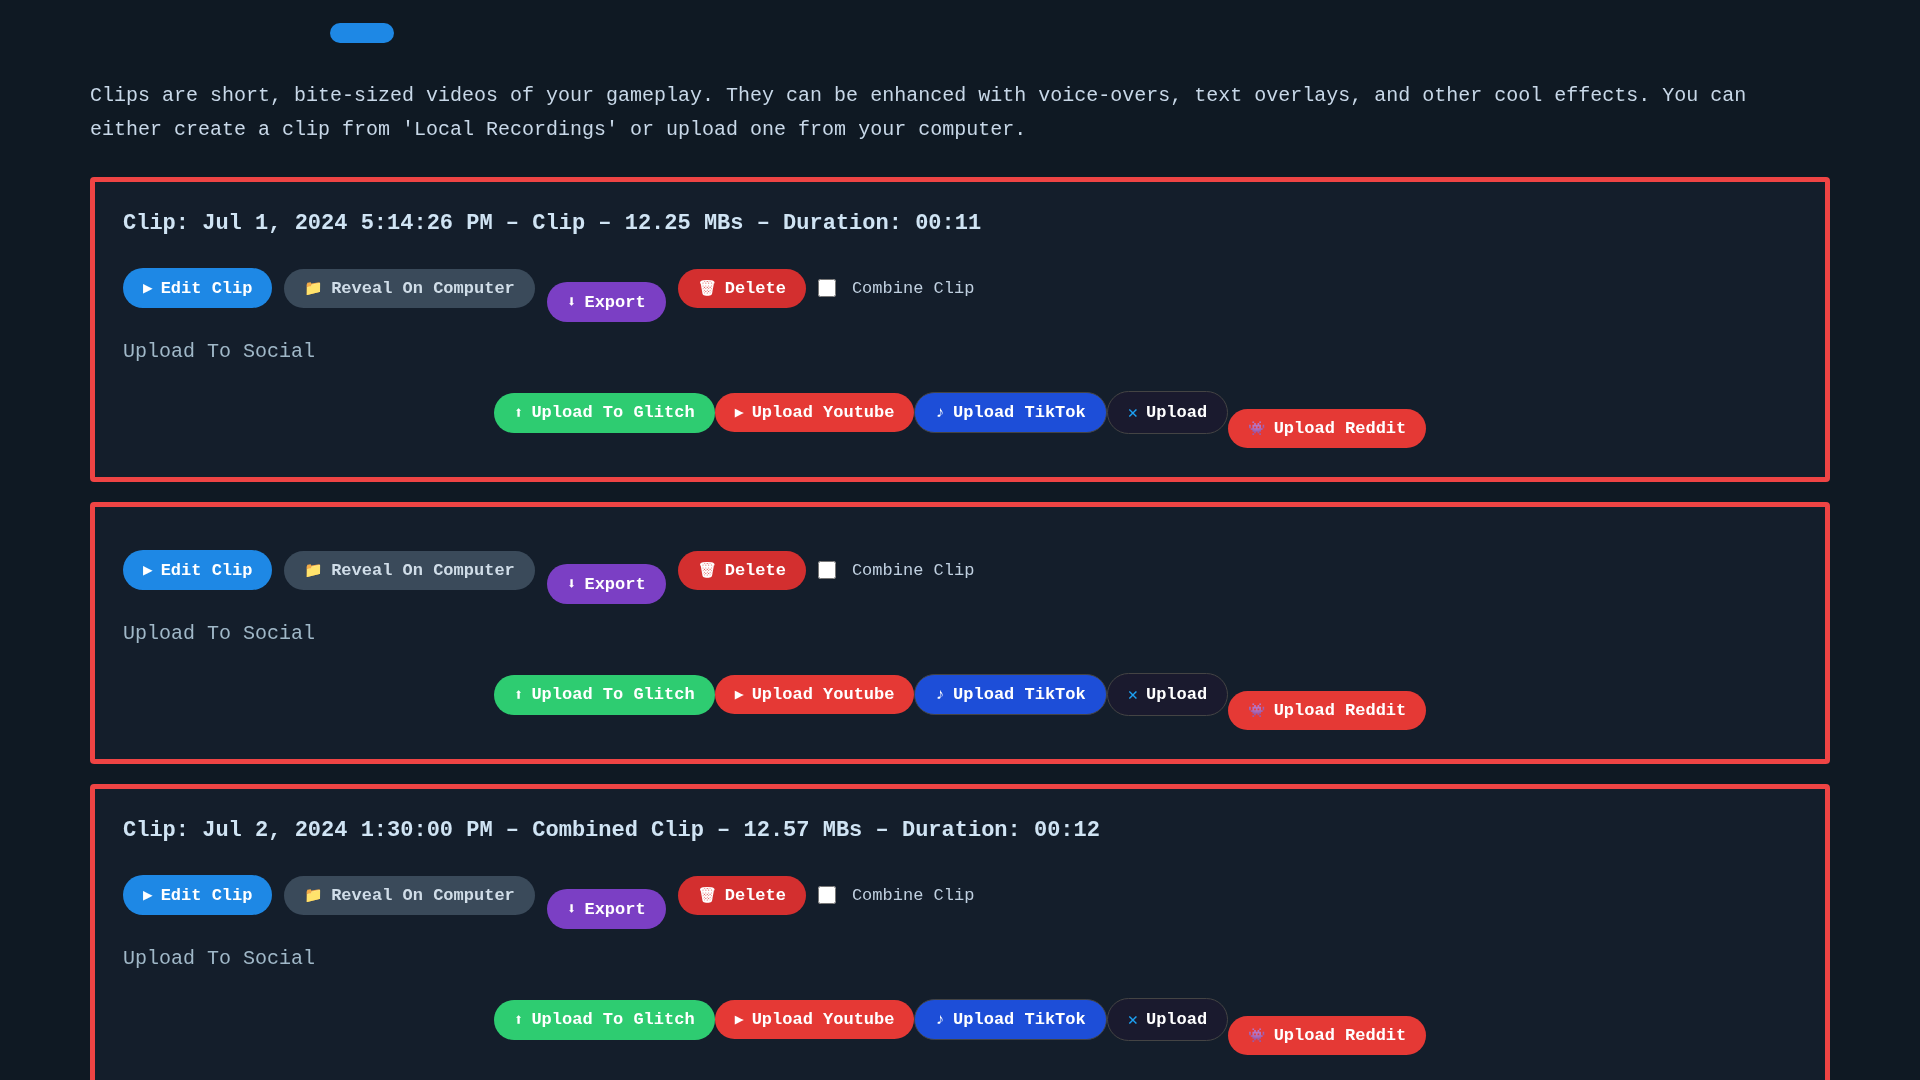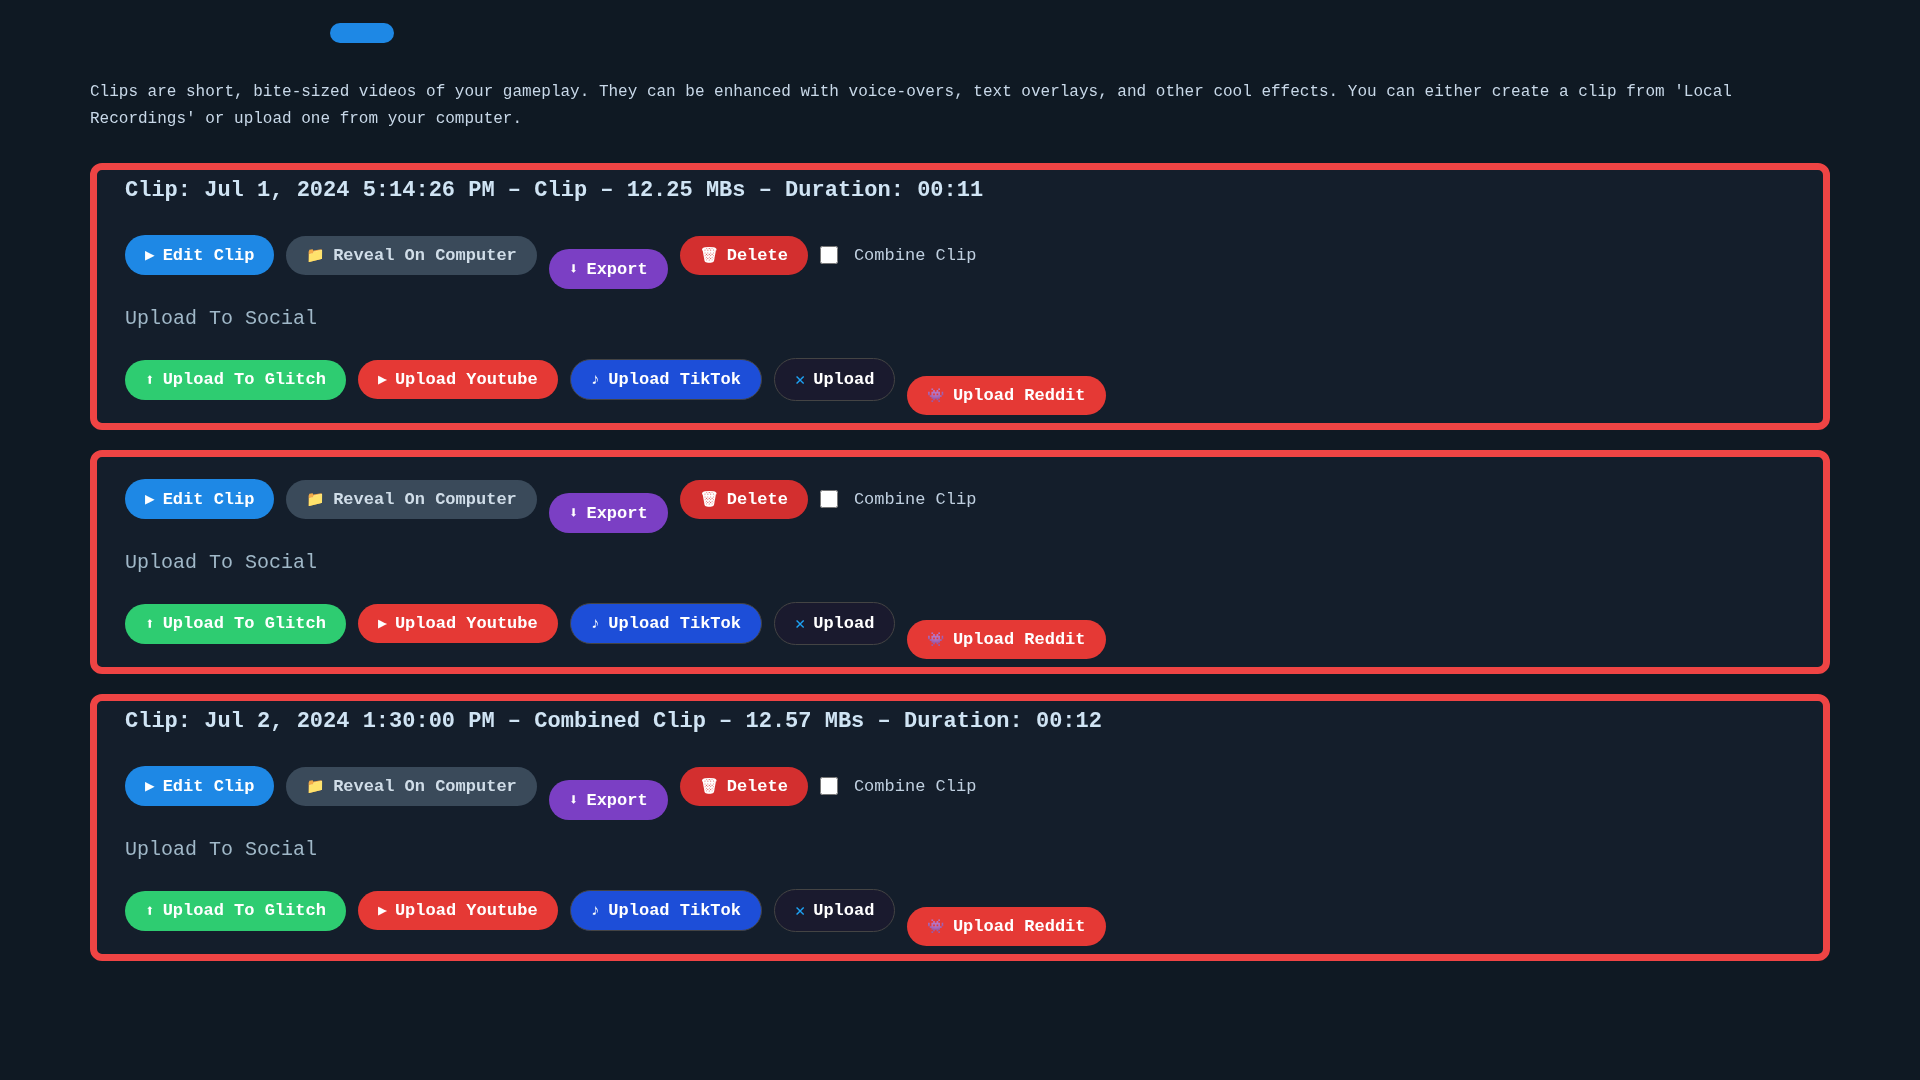--- a/index.html
+++ b/index.html
@@ -15,32 +15,32 @@
       width: 1920px;
       min-height: 1080px;
       overflow-x: hidden;
     }
 
     .page-container {
       padding: 20px 90px 40px 90px;
     }
 
     .intro-text {
-      font-size: 16px;
+      font-size: 20px;
       line-height: 1.7;
       color: #c8d8e8;
       margin-bottom: 30px;
       font-family: 'Courier New', Courier, monospace;
     }
 
     .clip-card {
       background-color: #141e2b;
-      border: 7px solid #ef4444;
-      border-radius: 12px;
-      padding: 8px 28px;
+      border: 5px solid #ef4444;
+      border-radius: 4px;
+      padding: 29px 28px;
       margin-bottom: 20px;
     }
 
     .clip-title {
       font-size: 22px;
       font-weight: bold;
       color: #d0e4f4;
       margin-bottom: 18px;
       font-family: 'Courier New', Courier, monospace;
     }
@@ -111,22 +111,22 @@
     .upload-social-label {
       font-size: 20px;
       color: #a0b8c8;
       margin-bottom: 14px;
       font-family: 'Courier New', Courier, monospace;
     }
 
     .social-row {
       display: flex;
       align-items: center;
-      gap: 12px;
       flex-wrap: wrap;
+      justify-content: center;
     }
 
     .btn-glitch {
       background-color: #2ecc71;
       color: #fff;
     }
 
     .btn-youtube {
       background-color: #e53935;
       color: #fff;

